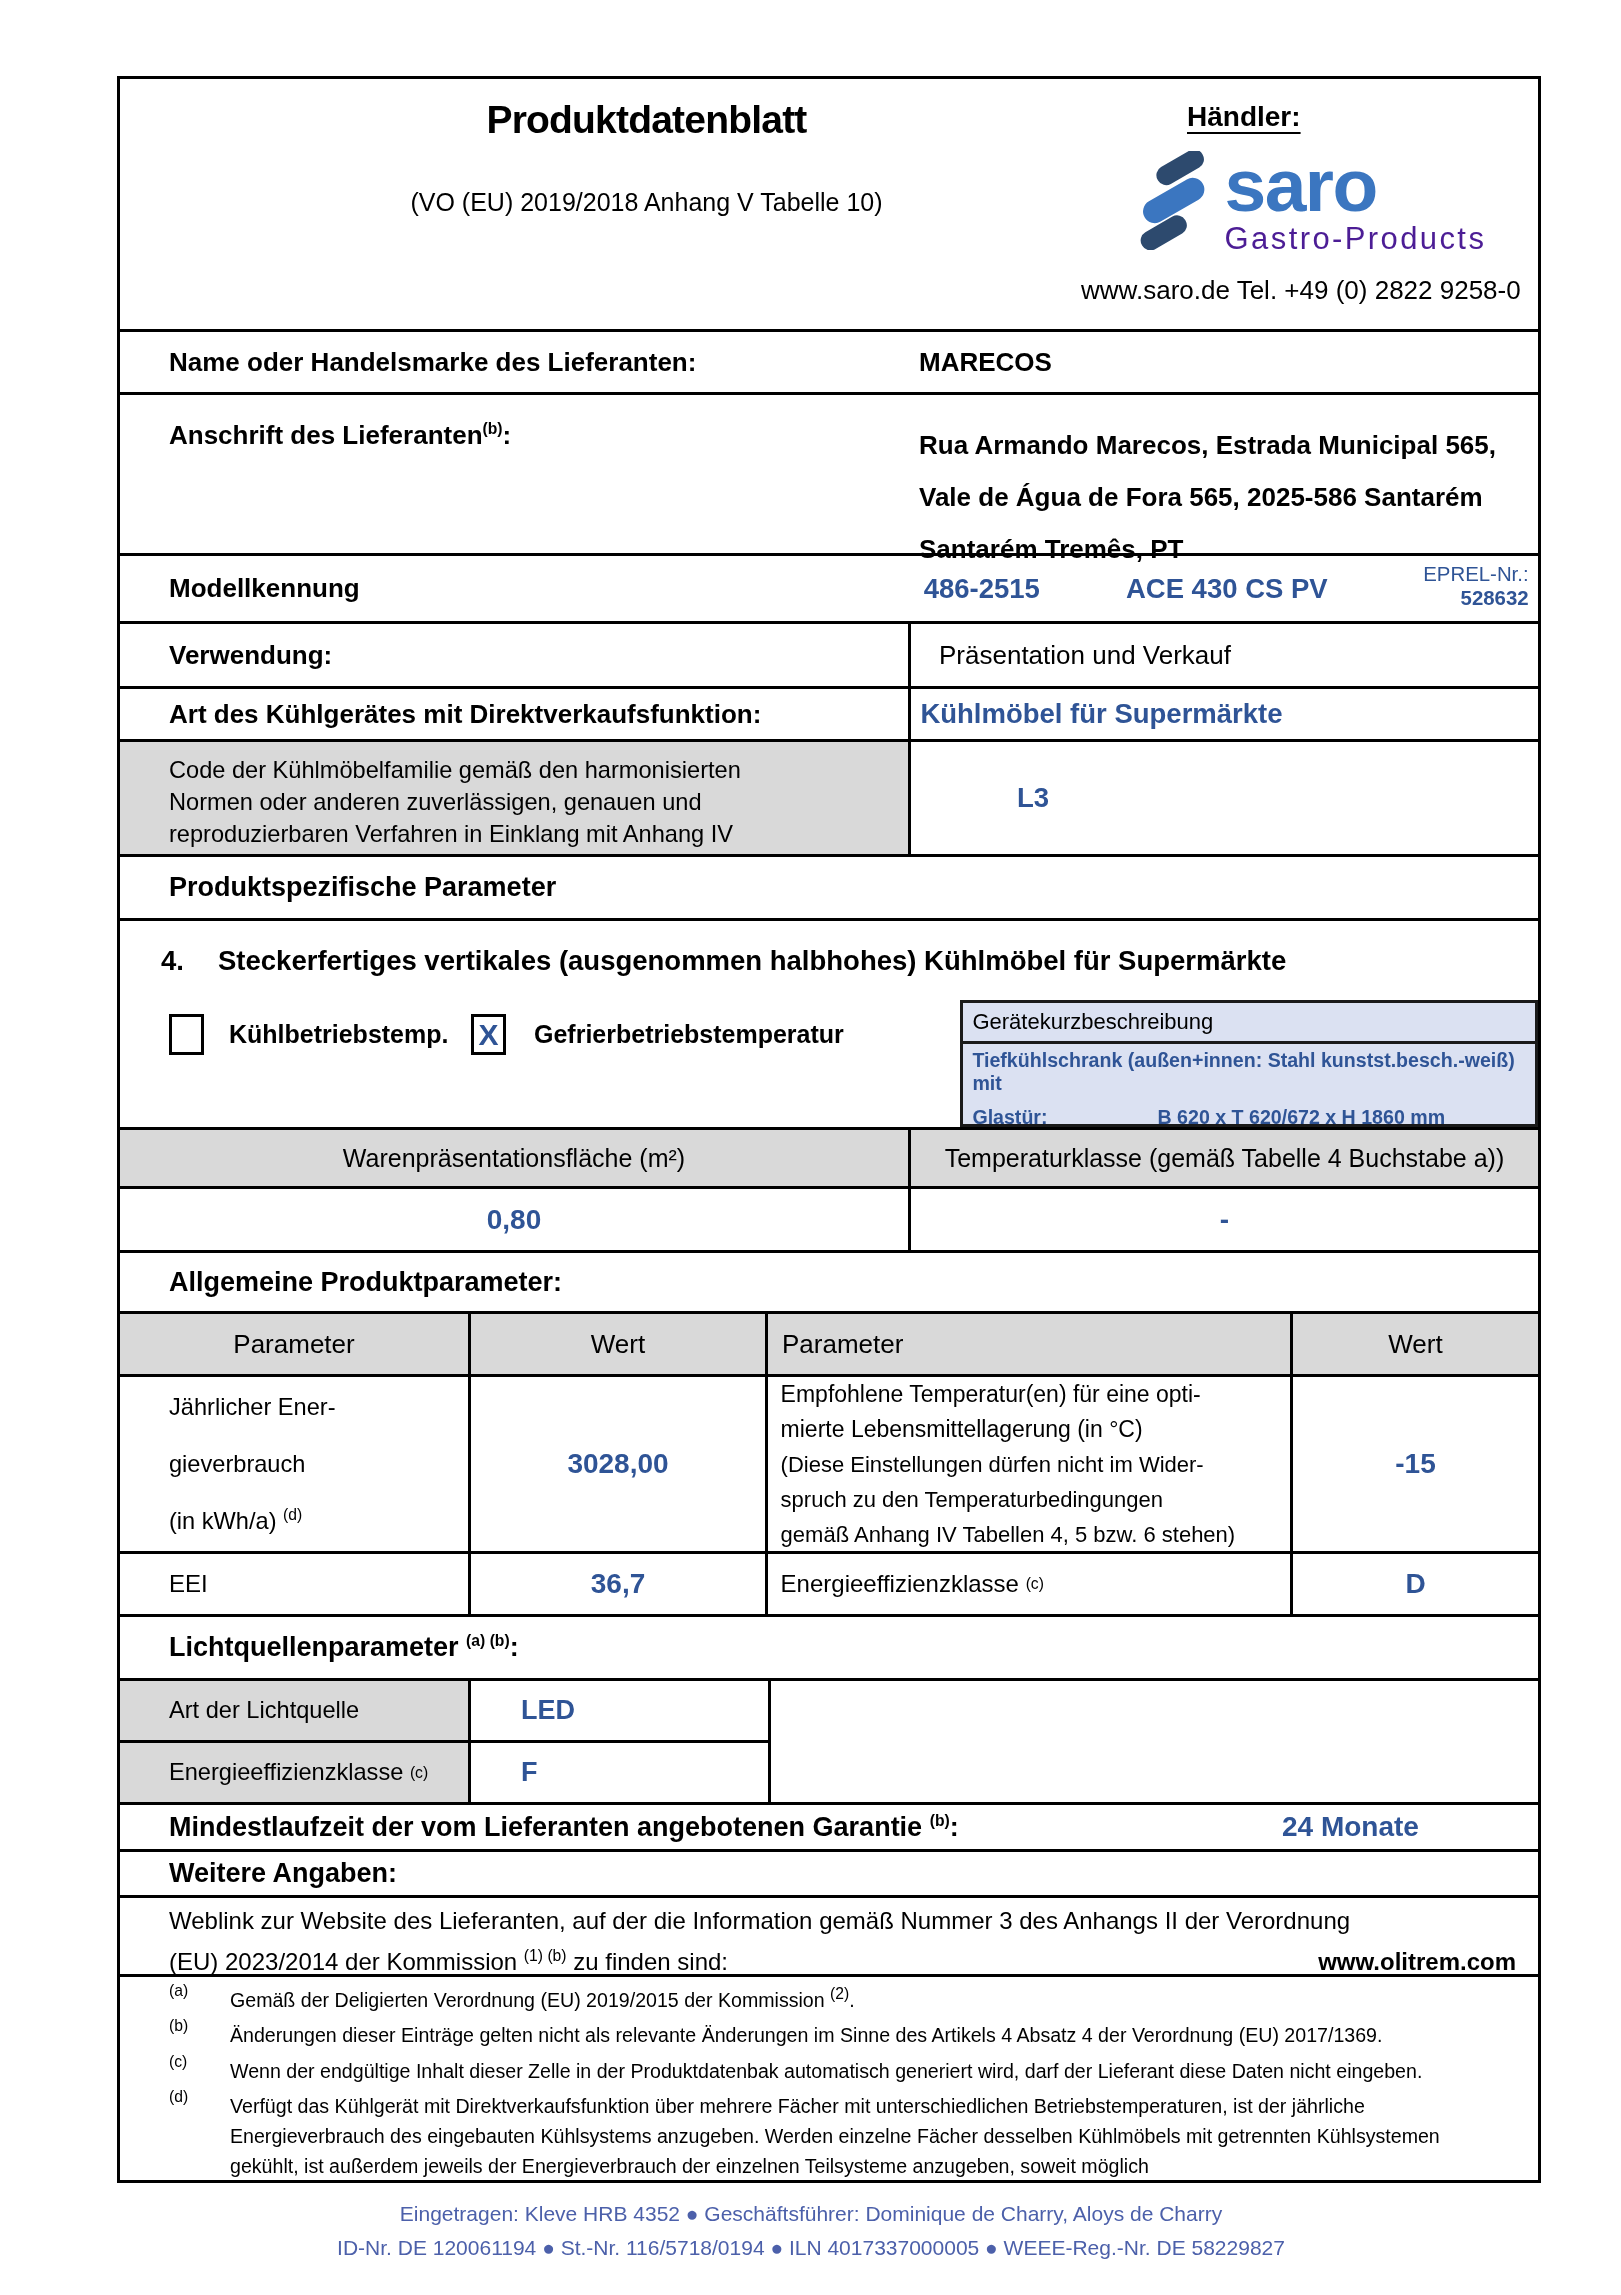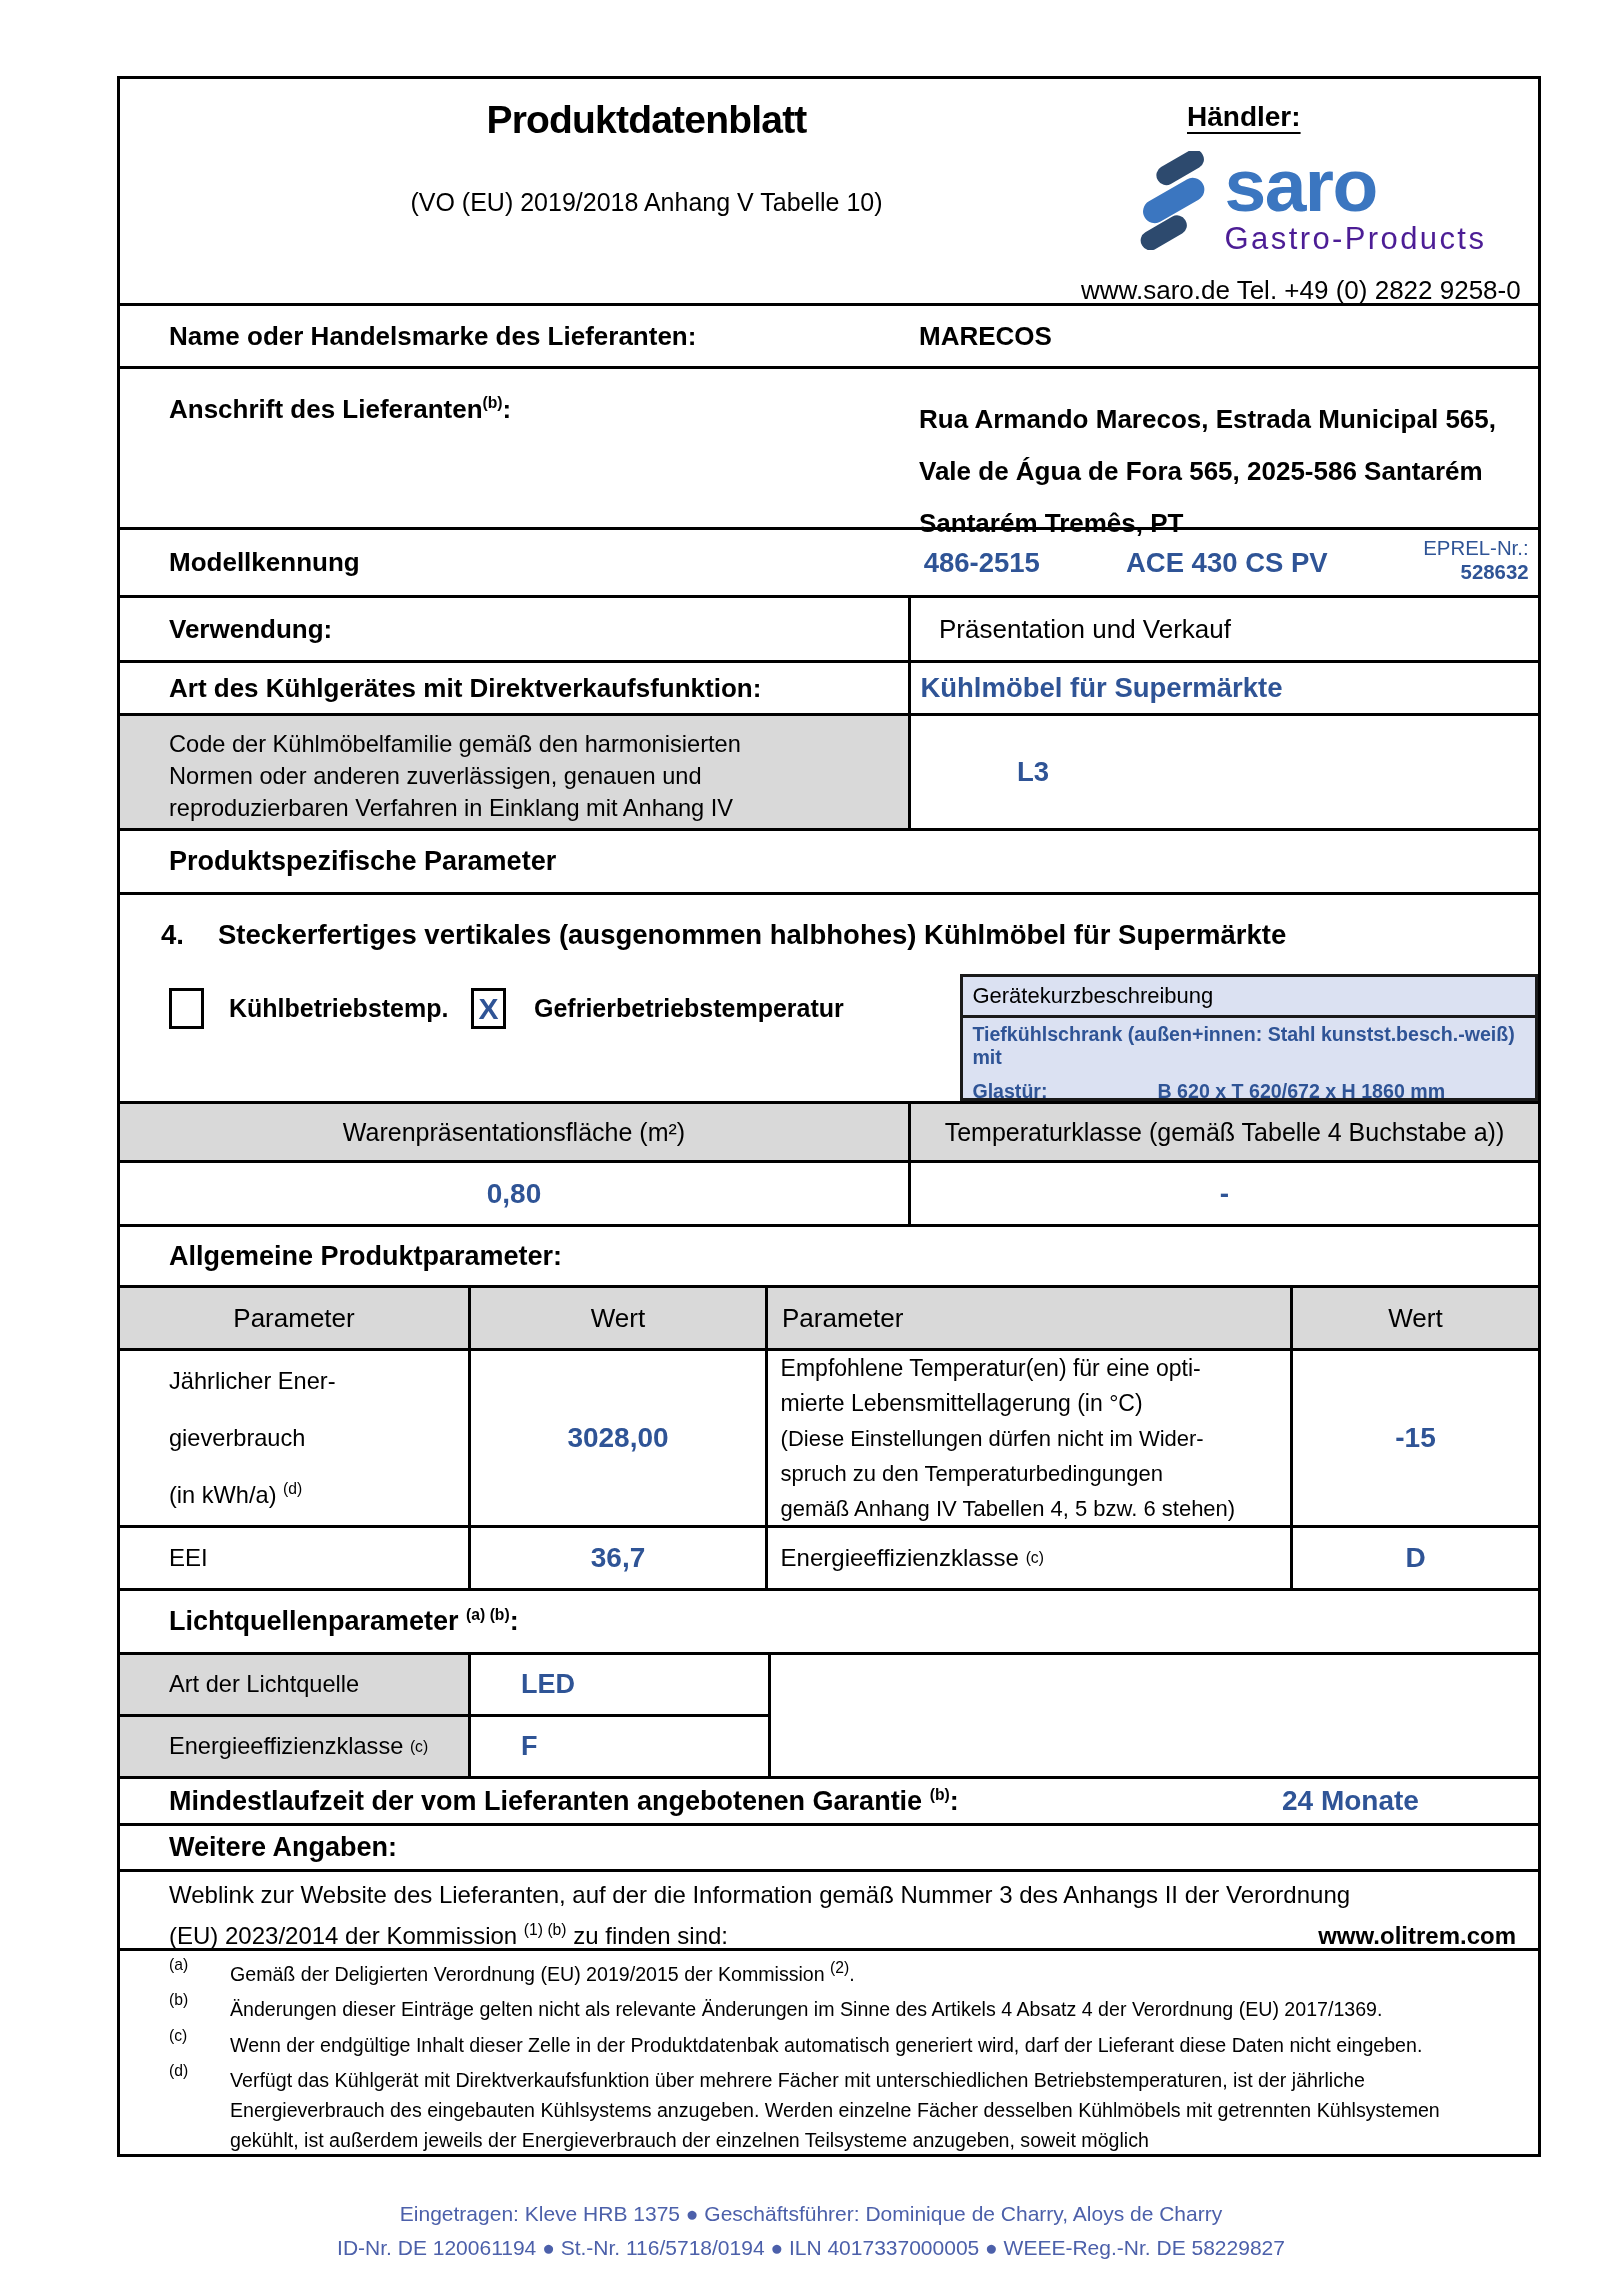--- a/index.html
+++ b/index.html
@@ -7,21 +7,21 @@
   .sheet{position:absolute;left:117px;top:76px;width:1424px;border:3.1px solid #000;background:#fff;box-sizing:border-box;}
   .row{box-sizing:border-box;border-top:3.9px solid #000;position:relative;}
   .row.first{border-top:none;}
   .flexrow{display:flex;align-items:center;}
   sup.sup{font-size:15.7px;vertical-align:super;line-height:0;}
   .lbl{width:788px;box-sizing:border-box;padding-left:49px;font-weight:bold;font-size:26px;}
   .val{flex:1;box-sizing:border-box;}
   .vline{border-left:3.1px solid #000;}
 
   
-  .r-header{height:224px;}
+  .r-header{height:250px;}
   .title-wrap{position:absolute;left:236px;top:19px;width:581px;text-align:center;}
   .doc-title{font-size:39px;font-weight:bold;letter-spacing:-0.8px;}
   .doc-sub{font-size:25px;margin-top:46px;}
   .dealer{position:absolute;left:1067px;top:22px;font-size:28px;font-weight:bold;text-decoration:underline;text-underline-offset:6.3px;}
   .logo{position:absolute;left:1017px;top:72px;display:flex;align-items:flex-start;}
   .logo-texts{margin-left:12.6px;}
   .logo-word{font-size:75px;font-weight:bold;color:#3b76c0;line-height:68px;letter-spacing:-1.6px;}
   .logo-tag{font-size:31px;color:#4c1d95;letter-spacing:2.4px;margin-top:1.6px;}
   .contact{position:absolute;right:17.3px;top:196px;font-size:26px;}
 
@@ -313,16 +313,16 @@
     </div>
     <div class="fn">
       <span class="fn-marker">(d)</span>
       <span class="fn-text"><span>Verfügt das Kühlgerät mit Direktverkaufsfunktion über mehrere Fächer mit unterschiedlichen Betriebstemperaturen, ist der jährliche Energieverbrauch des eingebauten Kühlsystems anzugeben. Werden einzelne Fächer desselben Kühlmöbels mit getrennten Kühlsystemen gekühlt, ist außerdem jeweils der Energieverbrauch der einzelnen Teilsysteme anzugeben, soweit möglich</span></span>
     </div>
   </div>
 
 </div>
 
 <div class="pagefooter">
-  <div>Eingetragen: Kleve HRB 1375  ●  Geschäftsführer: Dominique de Charry, Aloys de Charry</div>
+  <div>Eingetragen: Kleve HRB 4352  ●  Geschäftsführer: Dominique de Charry, Aloys de Charry</div>
   <div>ID-Nr. DE 120061194  ●  St.-Nr. 116/5718/0194 ●  ILN 4017337000005  ●  WEEE-Reg.-Nr. DE 58229827</div>
 </div>
 
 
 </body></html>

